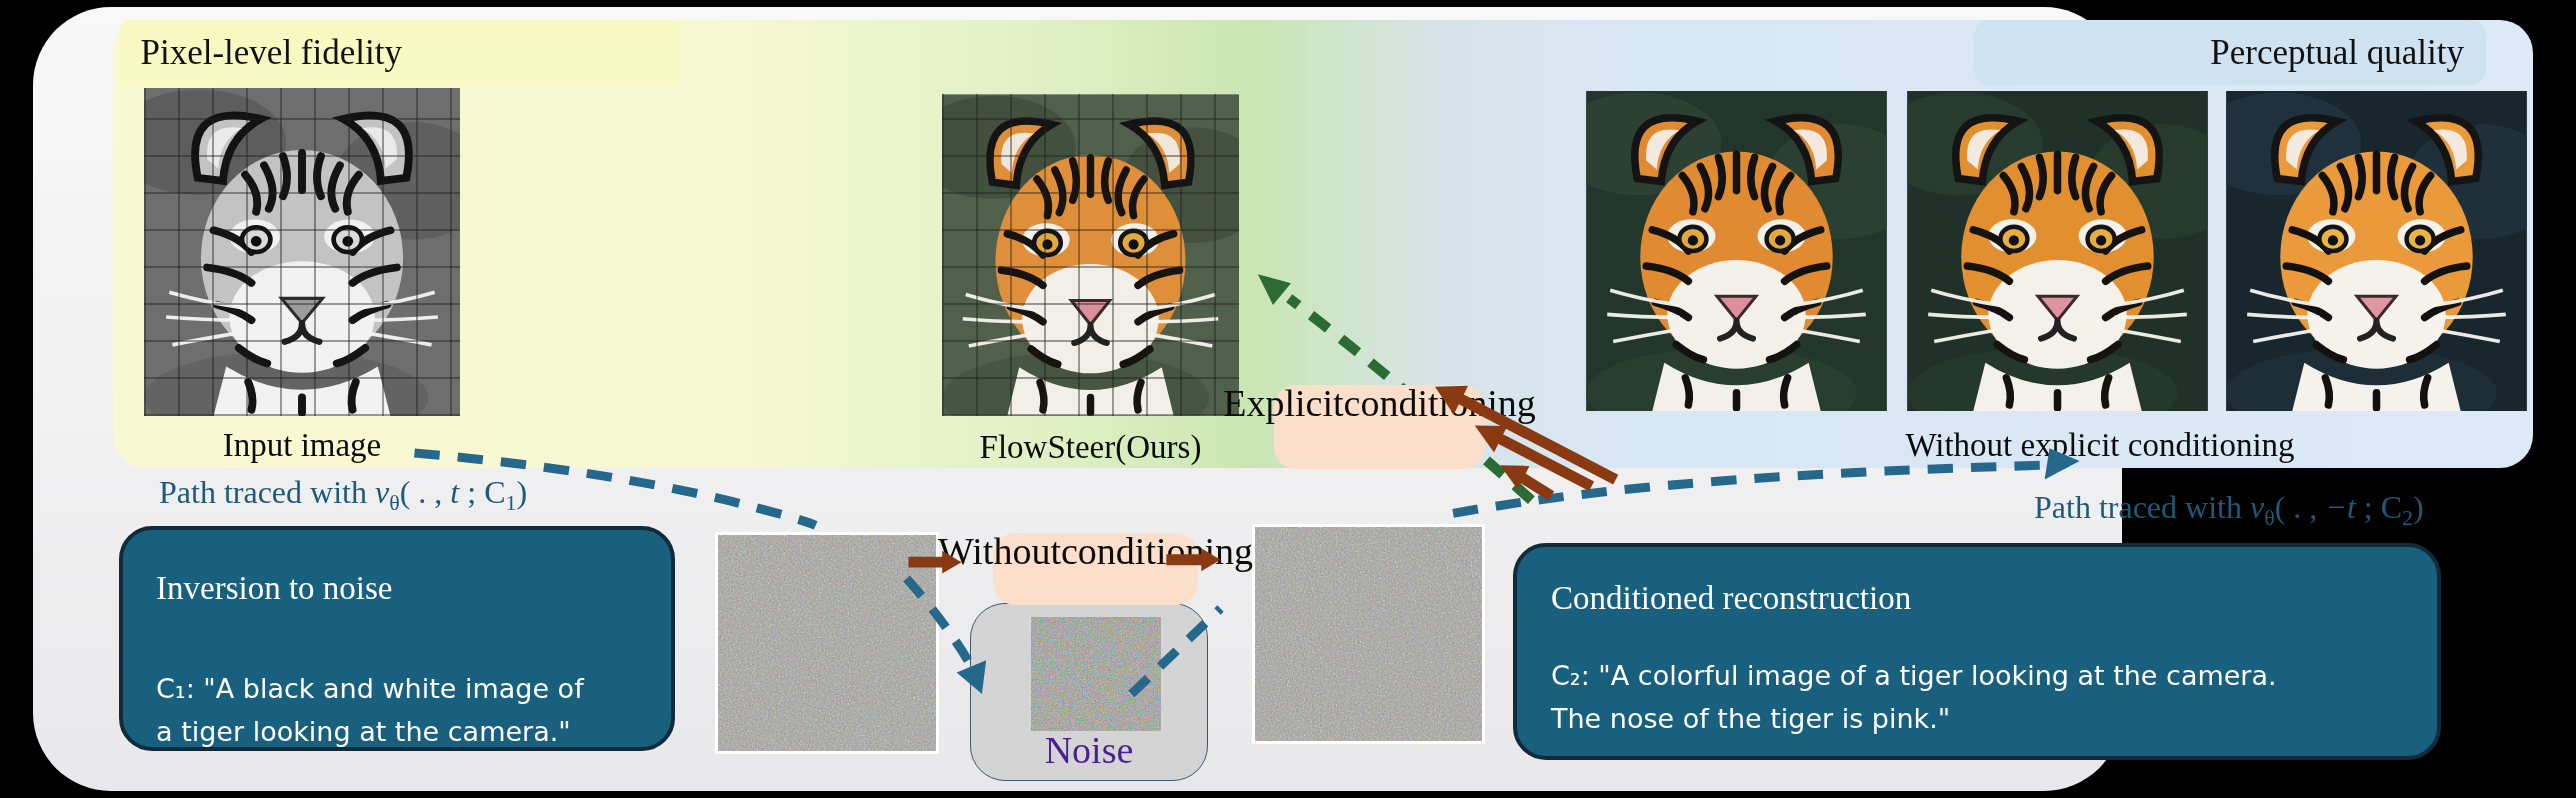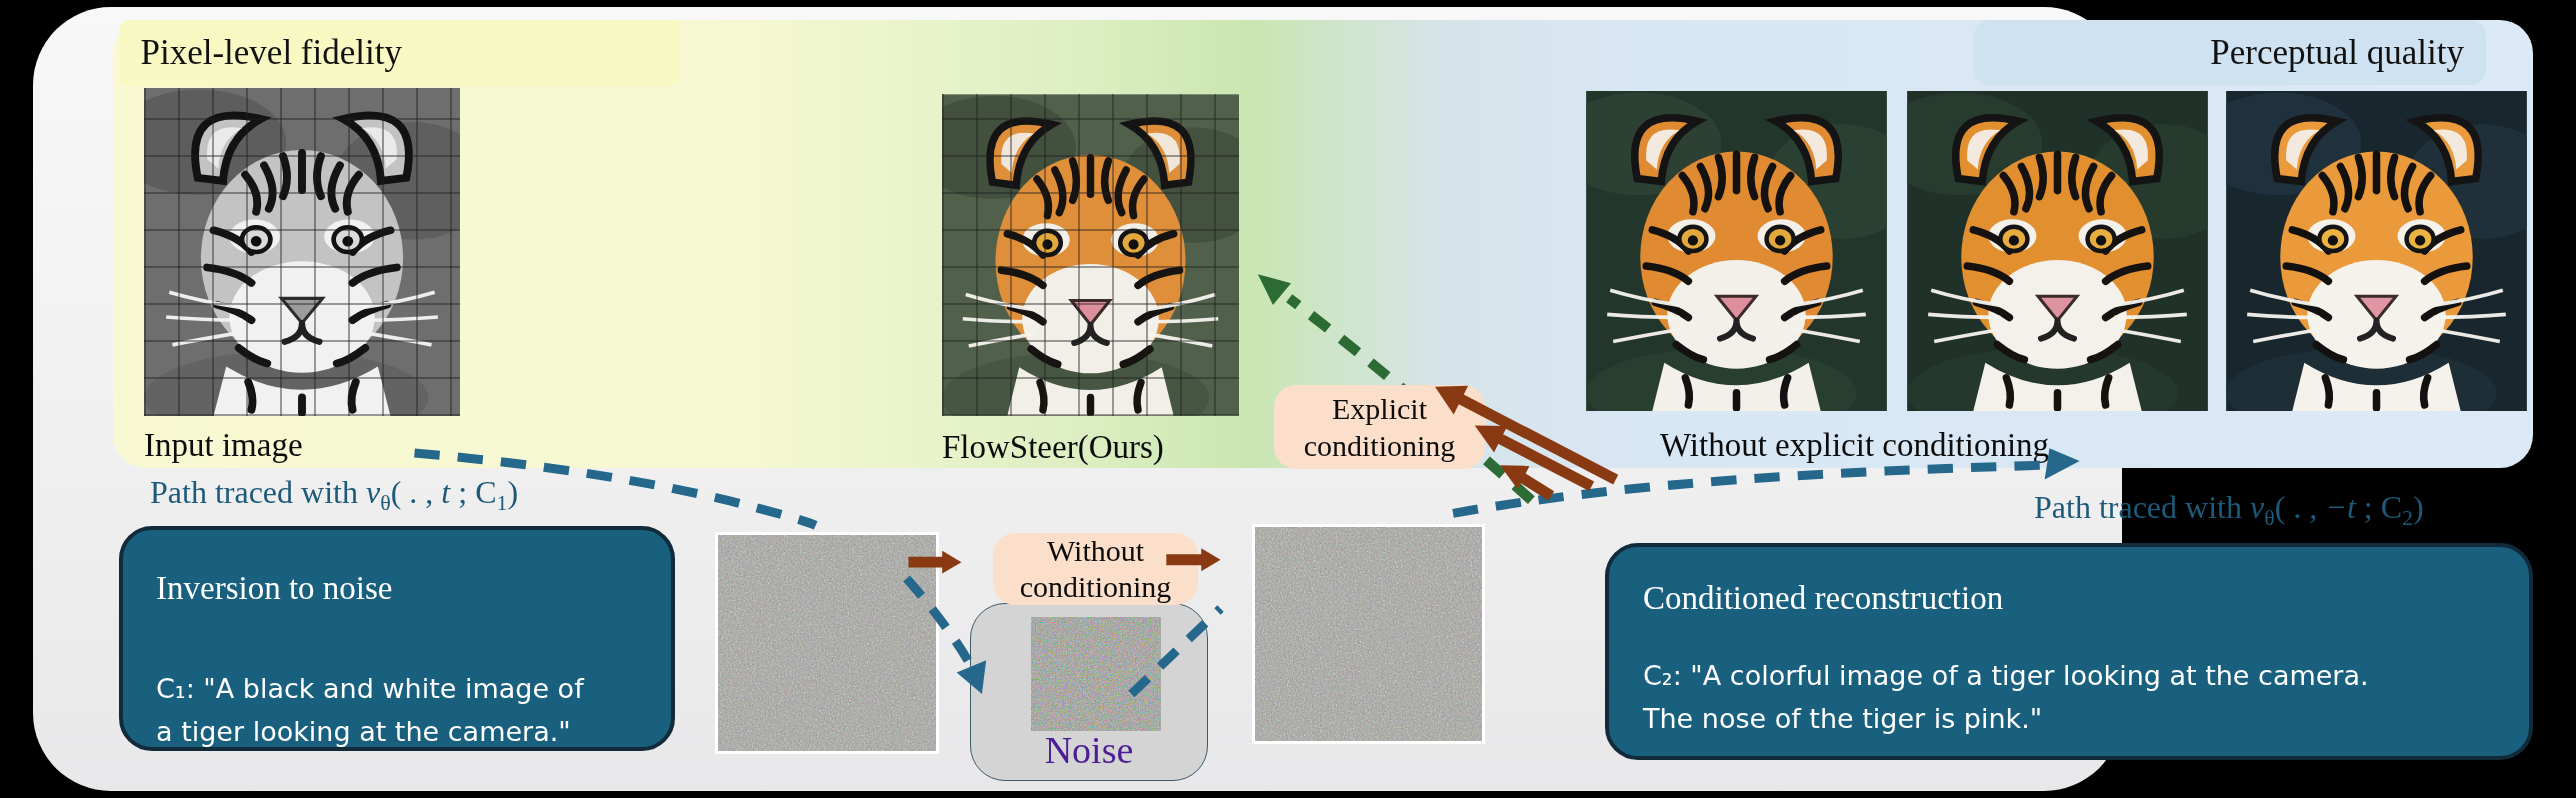--- a/index.html
+++ b/index.html
@@ -21,51 +21,51 @@
   .photo svg{display:block;width:100%;height:100%;}
   #input-img{left:111px;top:81px;width:316px;height:328px;filter:grayscale(1) contrast(1.02);}
   #flowsteer-img{left:909px;top:87px;width:297px;height:322px;}
   #tiger1{left:1553px;top:84px;width:301px;height:320px;}
   #tiger2{left:1874px;top:84px;width:301px;height:320px;}
   #tiger3{left:2193px;top:84px;width:301px;height:320px;}
   .fence{position:absolute;inset:0;
     background:repeating-linear-gradient(90deg,rgba(30,30,30,.42) 0 1.8px,transparent 1.8px 34px),
                repeating-linear-gradient(0deg,rgba(30,30,30,.42) 0 1.8px,transparent 1.8px 37px);}
 
-  .caption{font-size:33px;color:#0c0c0c;text-align:left;white-space:nowrap;}
+  .caption{font-size:33px;color:#0c0c0c;text-align:center;white-space:nowrap;}
   #cap-input{left:111px;top:420px;width:316px;}
   #cap-flowsteer{left:909px;top:422px;width:297px;}
   #cap-right{left:1627px;top:420px;width:880px;}
 
   .pathtext{font-size:32px;color:#1d5a7a;white-space:nowrap;}
   .pathtext .it{font-style:italic;}
   .pathtext sub{font-size:22px;}
-  #path-left{left:117px;top:467px;}
+  #path-left{left:126px;top:467px;}
   #path-right{left:2001px;top:482px;}
 
   .noiseimg{position:absolute;border:3.6px solid #fff;box-sizing:border-box;background:#9a9a94;}
   #noiseL{left:682px;top:525px;width:224px;height:222px;}
   #noiseR{left:1219px;top:517px;width:233px;height:220px;}
   #noiseThumbWrap{left:997px;top:610px;width:130px;height:114px;border:none;}
   .noiseimg svg{display:block;width:100%;height:100%;}
 
   #graybox{left:937px;top:596px;width:238px;height:178px;border-radius:35px;
     background:#d4d4d4;border:1.8px solid #3d5a6b;box-sizing:border-box;z-index:4;}
   #noise-label{position:absolute;left:0;bottom:8.4px;width:100%;text-align:center;
     font-size:38px;color:#4c1d95;}
 
   .peachbox{background:#fcdfca;border-radius:22px;text-align:center;color:#0c0c0c;
-    font-size:30px;line-height:36px;z-index:8;display:flex;flex-direction:column;justify-content:center;}
+    font-size:38px;line-height:36px;z-index:8;display:flex;flex-direction:row;justify-content:center;}
   #implicit-box{left:960px;top:526px;width:205px;height:72px;}
   #explicit-box{left:1241px;top:378px;width:211px;height:84px;line-height:37px;}
 
   .tealbox{background:#19607f;border:4.8px solid #122b3b;border-radius:33px;box-sizing:border-box;
     color:#fff;z-index:6;}
   #box1{left:86px;top:519px;width:556px;height:225px;padding:40px 24px 0 33px;}
-  #box2{left:1572px;top:536px;width:928px;height:217px;padding:33px 24px 0 34px;}
+  #box2{left:1480px;top:536px;width:928px;height:217px;padding:33px 24px 0 34px;}
   .boxtitle{font-size:33px;font-family:"Liberation Serif",serif;}
   .prompt{font-family:"DejaVu Sans",sans-serif;font-size:27px;line-height:43px;}
   #box1 .prompt{margin-top:60px;}
   #box2 .prompt{margin-top:37px;}
 
   svg.overlay{position:absolute;left:0;top:0;width:2576px;height:799px;pointer-events:none;}
   #arrows-under{z-index:5;}
   #arrows-over{z-index:12;}
   #graybox, .peachbox, .tealbox{position:absolute;}
   #svgdefs{position:absolute;width:0;height:0;}

